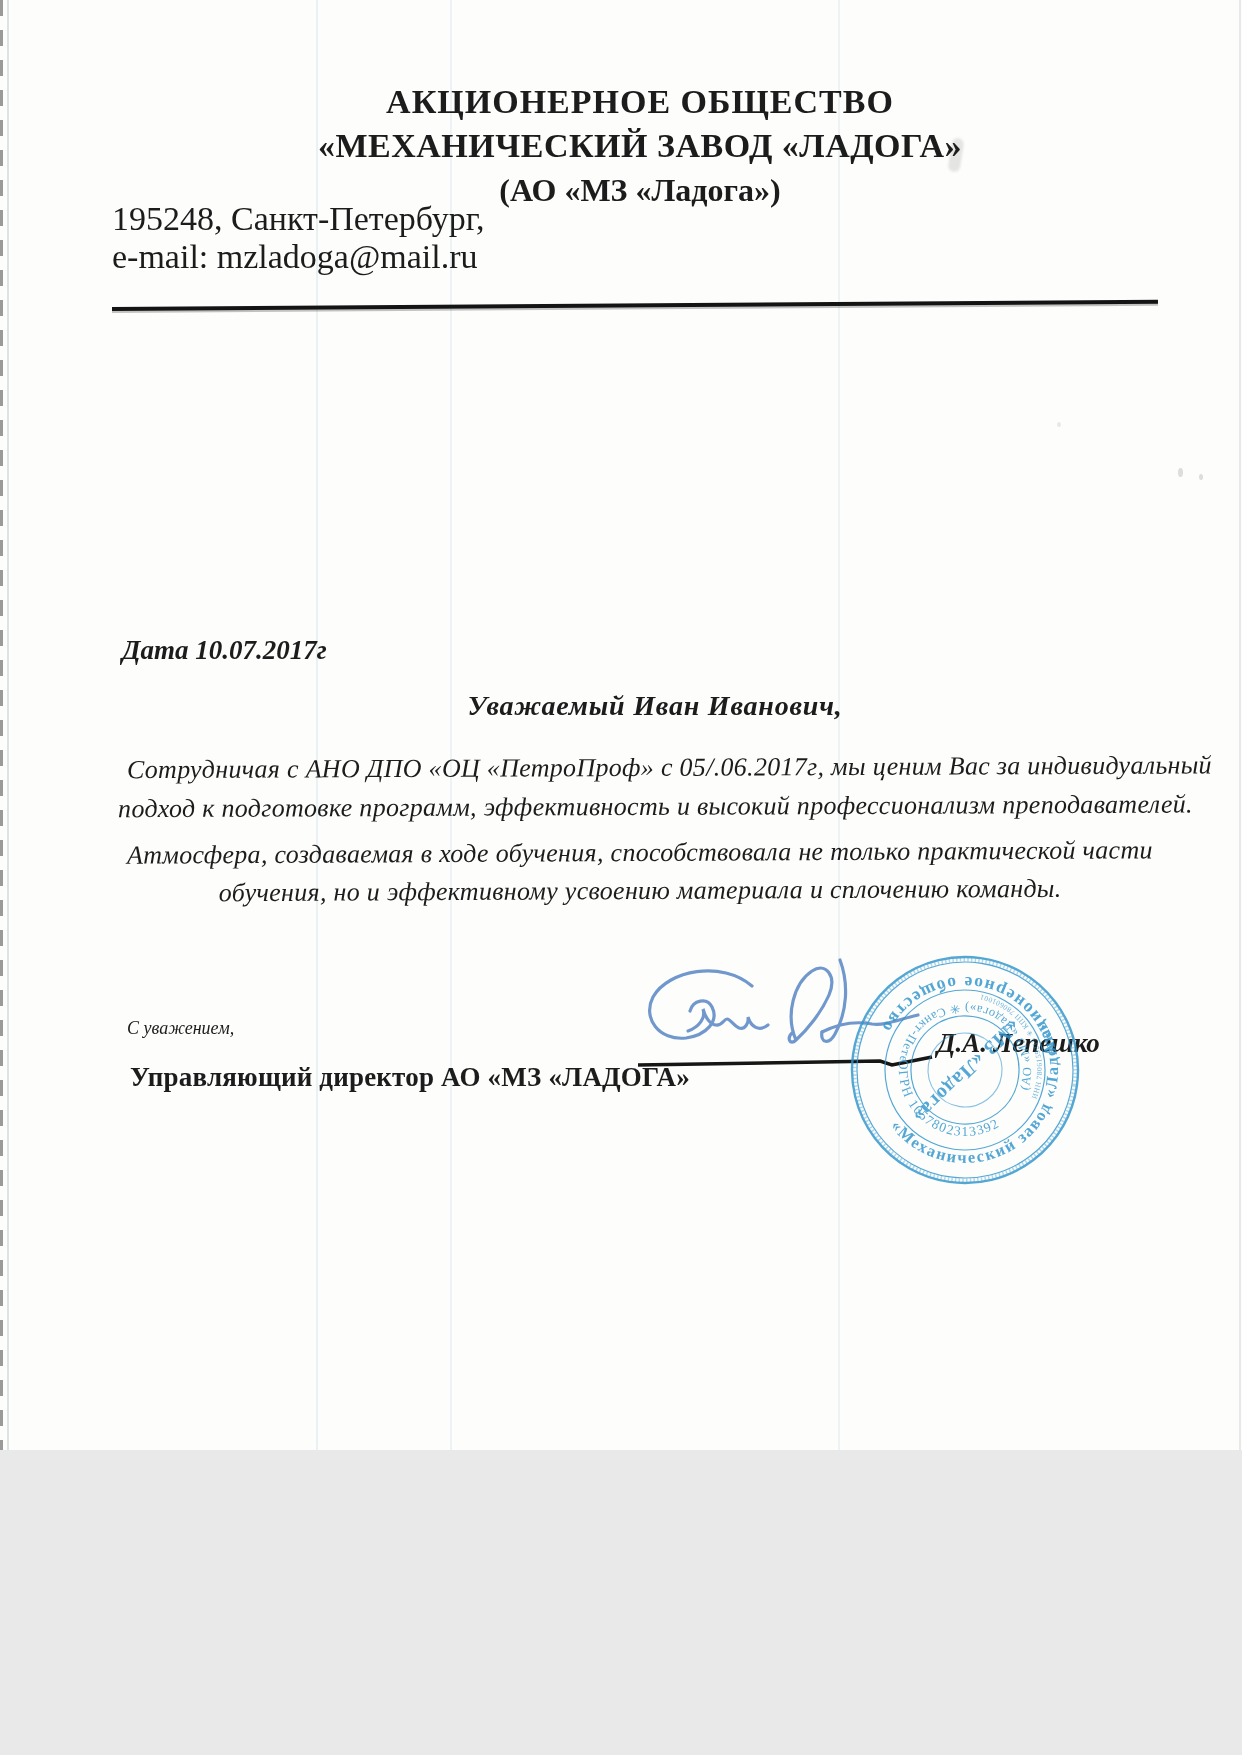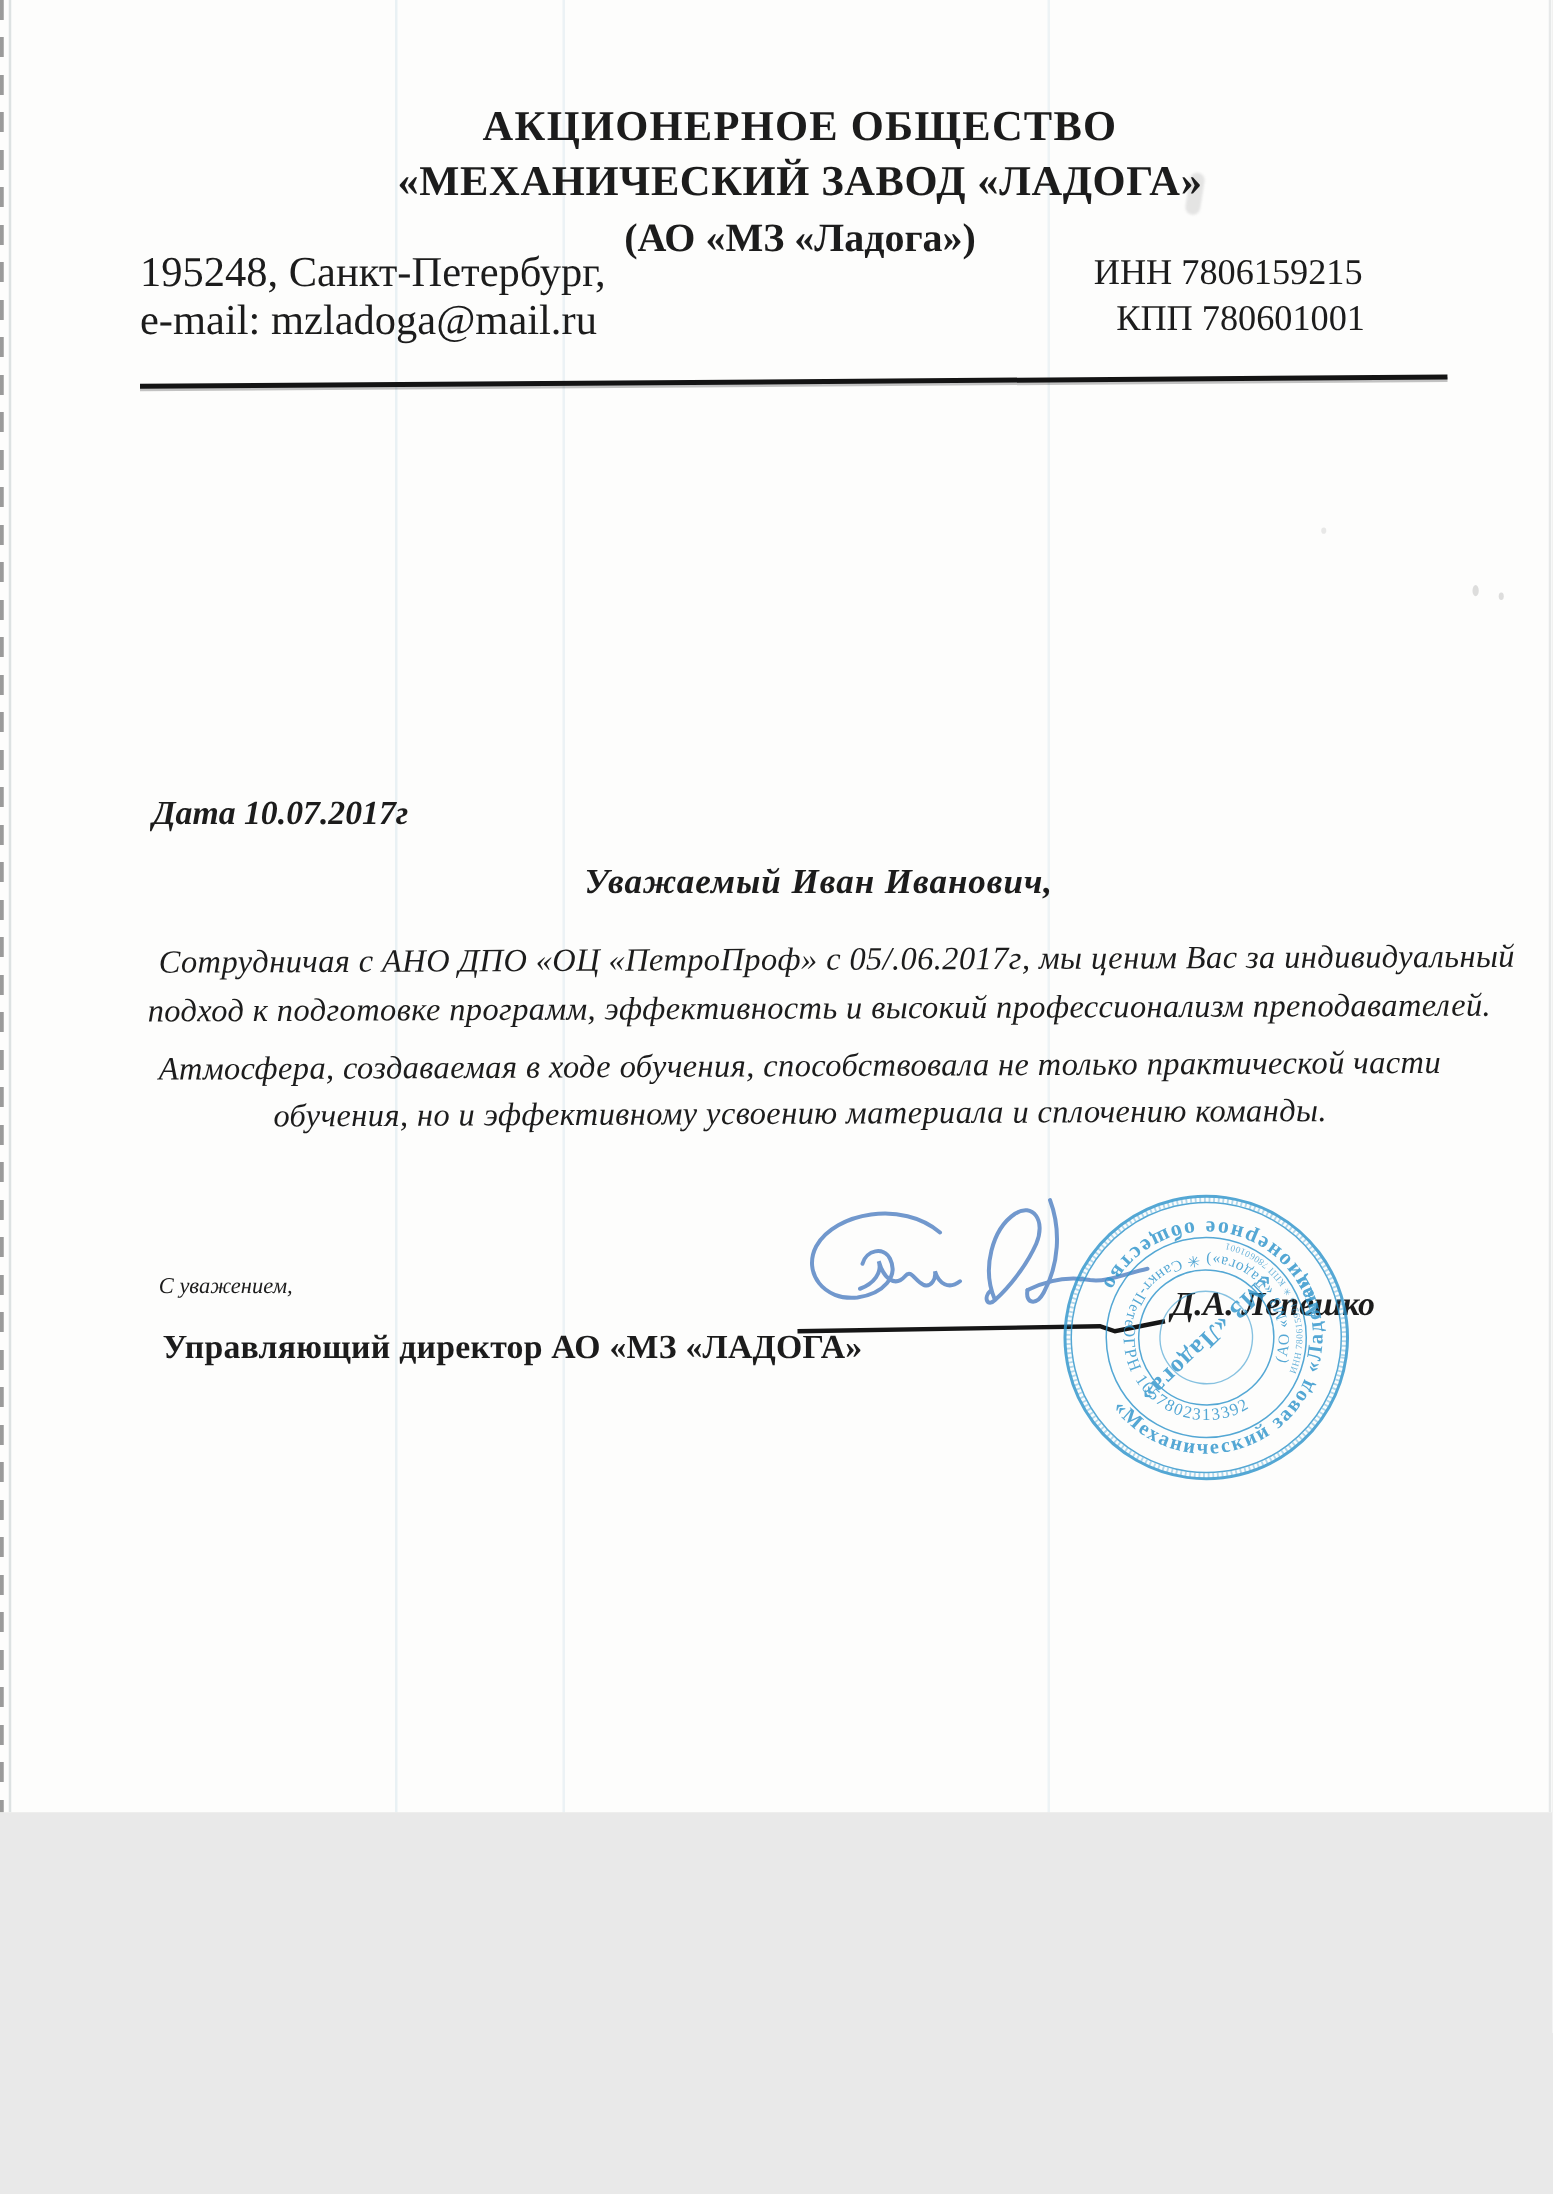--- a/index.html
+++ b/index.html
@@ -90,24 +90,20 @@
     <div class="org-line1">АКЦИОНЕРНОЕ ОБЩЕСТВО</div>
     <div class="org-line2">«МЕХАНИЧЕСКИЙ ЗАВОД «ЛАДОГА»</div>
     <div class="org-line3">(АО «МЗ «Ладога»)</div>
   </div>
 
   <div class="addr-block">
     <div>195248, Санкт-Петербург,</div>
     <div>e-mail: mzladoga@mail.ru</div>
   </div>
 
-  <div class="codes-block">
-    <div>ИНН 7806159215</div>
-    <div class="kpp">КПП 780601001</div>
-  </div>
 
   <div class="rule"></div>
 
   <div class="date-line">Дата 10.07.2017г</div>
   <div class="salutation">Уважаемый Иван Иванович,</div>
 
   <div class="p1">
     <div class="l1">Сотрудничая с АНО ДПО «ОЦ «ПетроПроф» с 05/.06.2017г, мы ценим Вас за индивидуальный</div>
     <div class="l2">подход к подготовке программ, эффективность и высокий профессионализм преподавателей.</div>
   </div>

